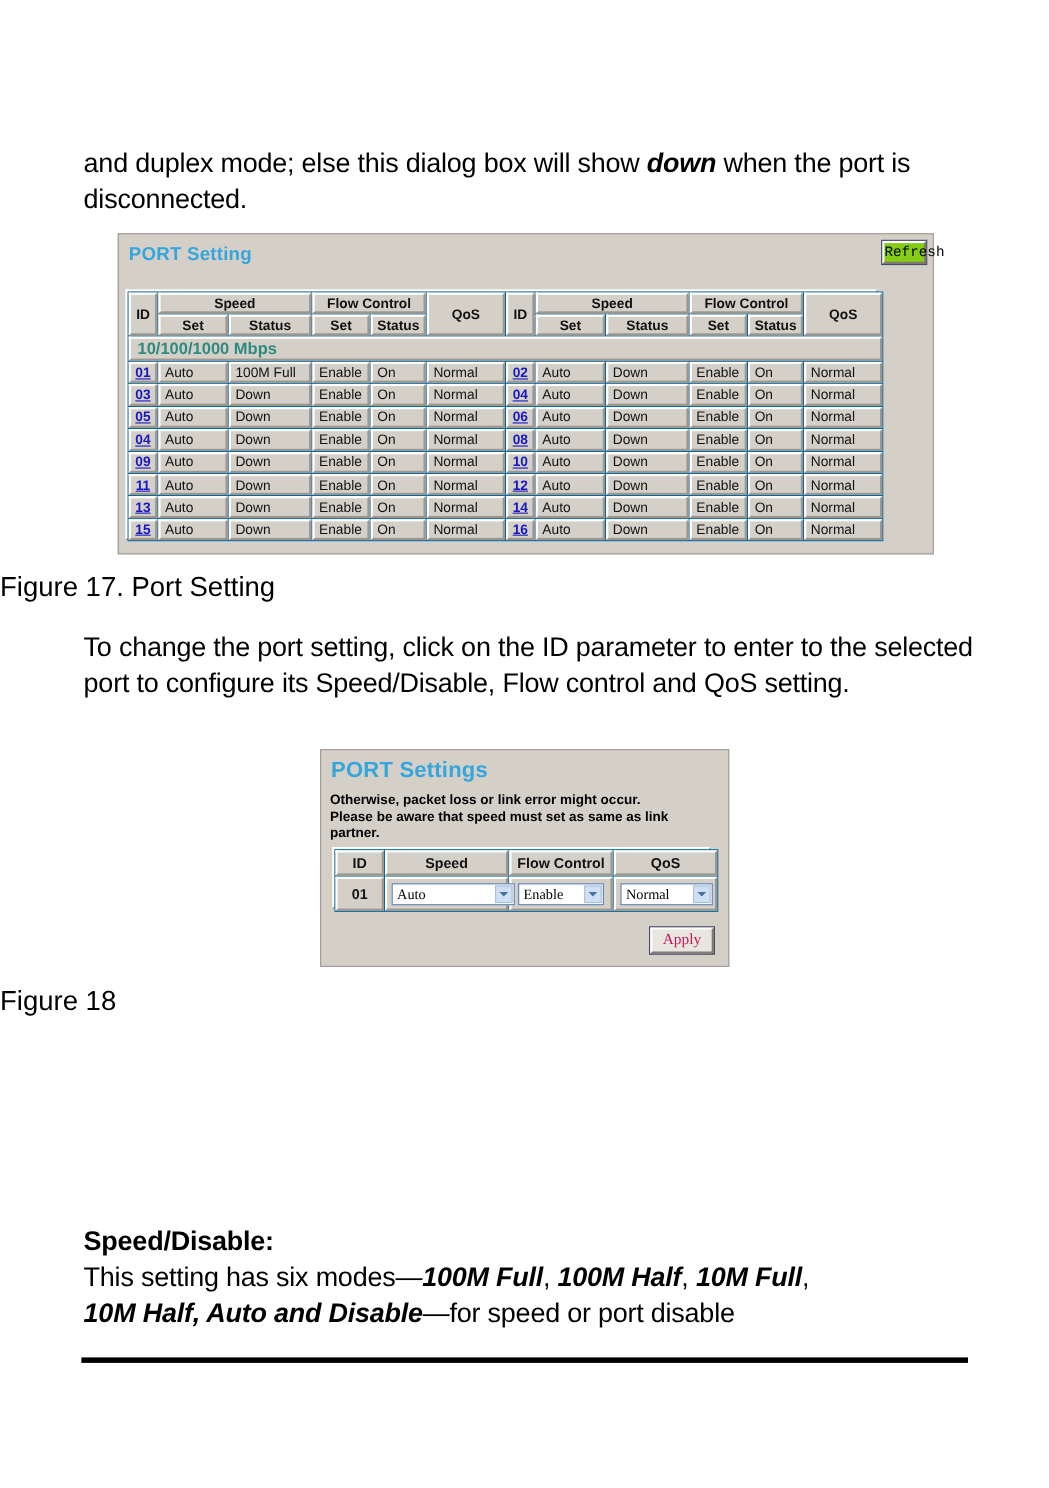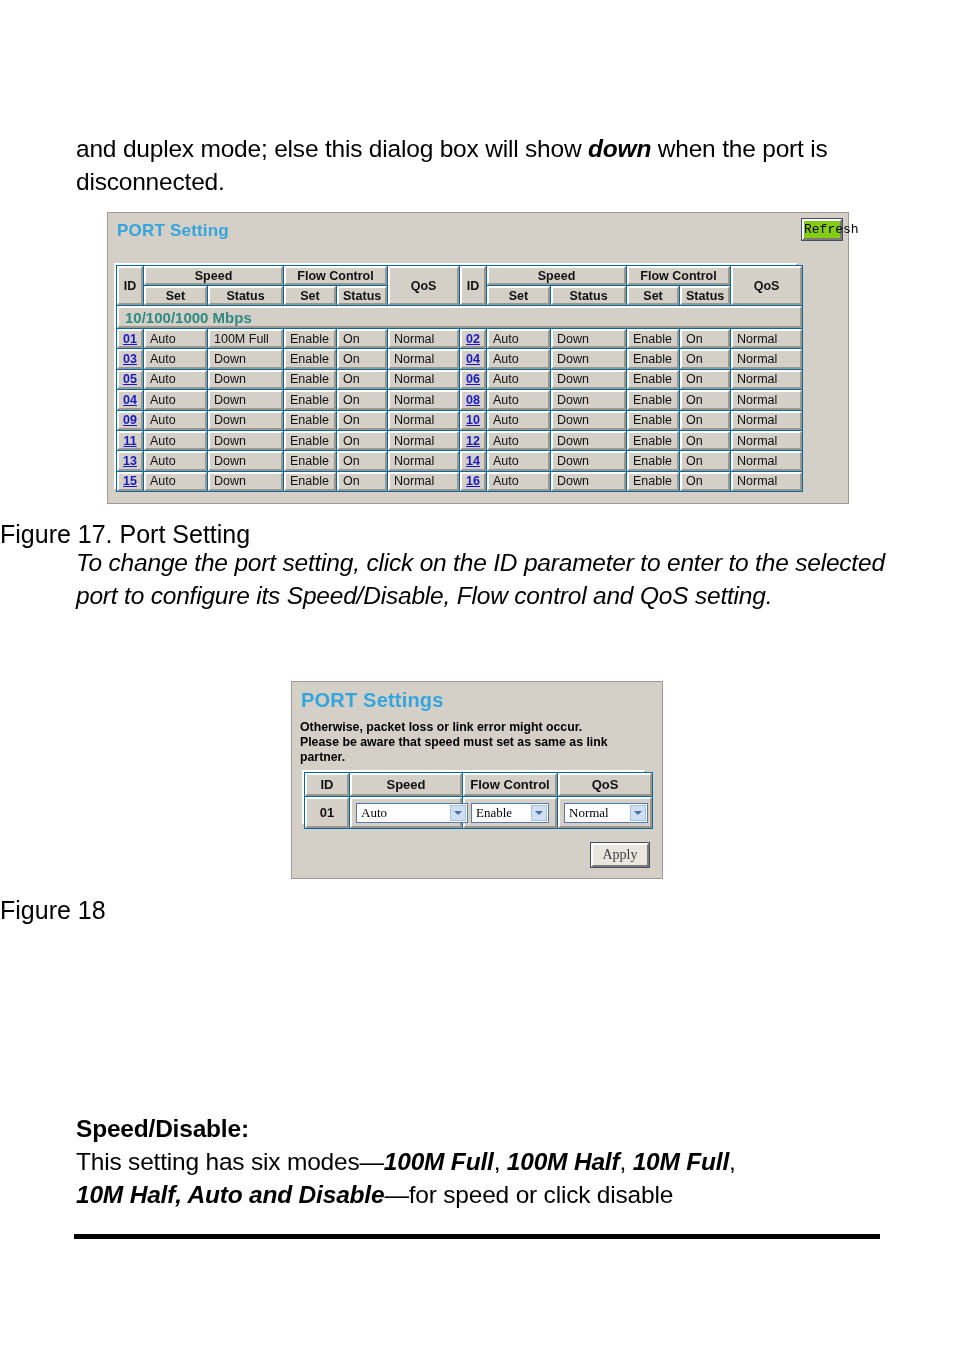--- a/index.html
+++ b/index.html
@@ -258,21 +258,21 @@
   #apply-btn {
     position: absolute;
     right: 13px;
     bottom: 11px;
     width: 58px;
     height: 24px;
     font-family: "Liberation Serif", serif;
     font-size: 14px;
     line-height: 20px;
     text-align: center;
-    color: #404040;
+    color: #be185d;
     background: #e9e6e0;
     border: 2px solid #ffffff;
     border-right-color: #7d7a74;
     border-bottom-color: #7d7a74;
     outline: 1px solid #4a4a6a;
     box-sizing: border-box;
     cursor: pointer;
   }
 
   
@@ -462,21 +462,21 @@
               <td>On</td>
               <td>Normal</td>
             </tr>
           </tbody>
       </table>
     </div>
   </div>
 
   <div class="caption" style="top:508px;">Figure 17. Port Setting</div>
 
-  <div class="para" style="left:76px; top:534px; width:810px;font-style:italic;">To change the port setting, click on the ID parameter to enter to the selected port to configure its Speed/Disable, Flow control and QoS setting.</div>
+  <div class="para" style="left:76px; top:560px; width:810px;">To change the port setting, click on the ID parameter to enter to the selected port to configure its Speed/Disable, Flow control and QoS setting.</div>
 
   <div class="panel" id="port-settings-panel">
 
     <div class="panel-title">PORT Settings</div>
 
     <div id="ps-note">
       <div>Otherwise, packet loss or link error might occur.</div>
       <div>Please be aware that speed must set as same as link partner.</div>
     </div>
 
@@ -522,18 +522,18 @@
       </table>
     </div>
 
     <div id="apply-btn">Apply</div>
   </div>
 
   <div class="caption" style="top:884px;">Figure 18</div>
 
   <div class="para" style="left:76px; top:1100px; width:810px;">
     <span class="b">Speed/Disable:</span><br>
-    <span>This setting has six modes—</span><span class="bi">100M Full</span><span>, </span><span class="bi">100M Half</span><span>, </span><span class="bi">10M Full</span><span>,</span><br><span class="bi">10M Half, Auto and Disable</span><span>—for speed or click disable</span>
+    <span>This setting has six modes—</span><span class="bi">100M Full</span><span>, </span><span class="bi">100M Half</span><span>, </span><span class="bi">10M Full</span><span>,</span><br><span class="bi">10M Half, Auto and Disable</span><span>—for speed or port disable</span>
   </div>
 
   <div id="footer-rule"></div>
 
 </div>
 
 </body></html>

